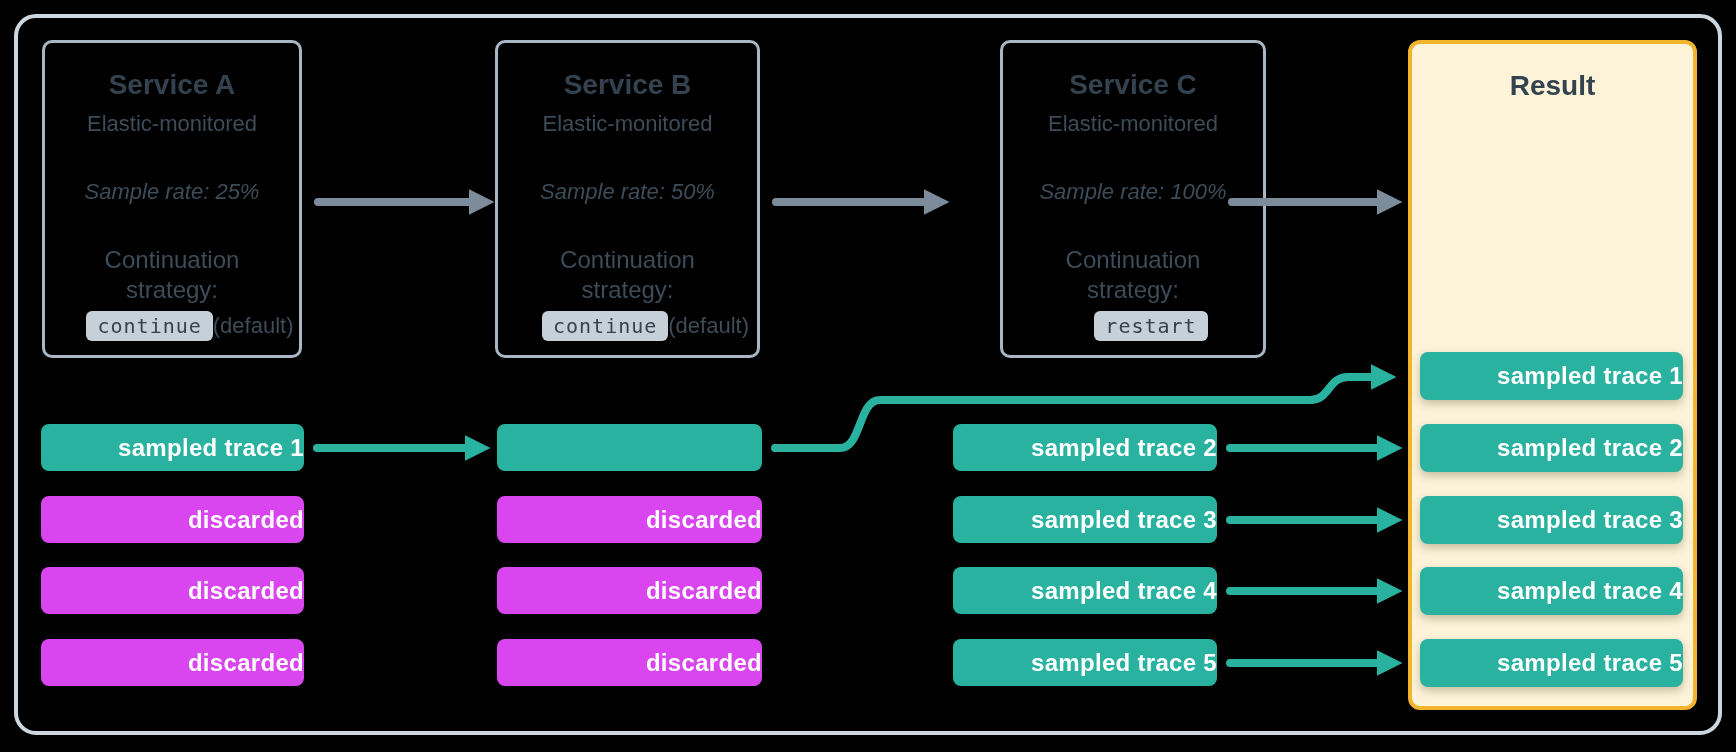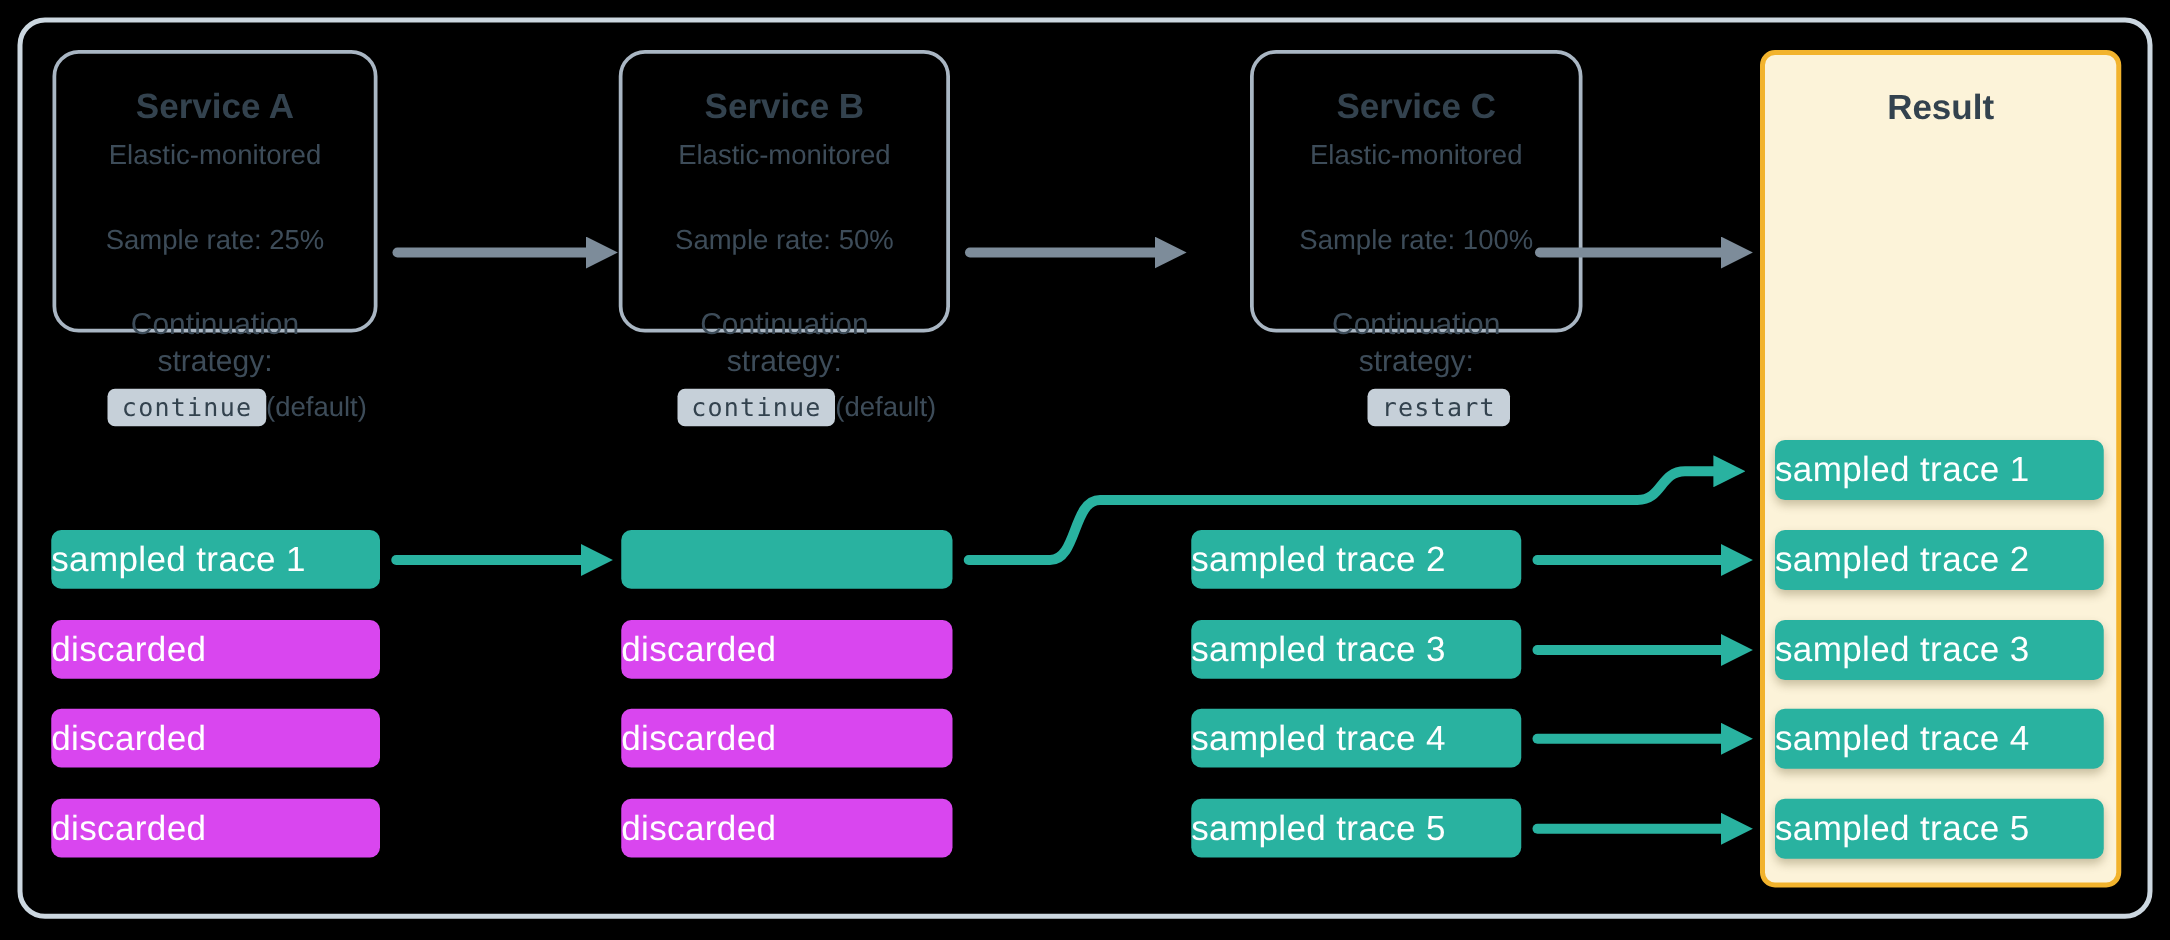--- a/index.html
+++ b/index.html
@@ -6,45 +6,45 @@
   .canvas{
     position:relative;width:1736px;height:752px;background:#000000;
     font-family:"Liberation Sans","DejaVu Sans",sans-serif;overflow:hidden;
   }
   .outer-frame{
     position:absolute;left:14px;top:14px;width:1708px;height:721px;
     border:4px solid #ccd7e0;border-radius:22px;box-sizing:border-box;
   }
   
   .svc-box{
-    position:absolute;top:40px;height:226px;box-sizing:border-box;
-    border:3px solid #a9b6c3;border-radius:21px;
+    position:absolute;top:40px;height:318px;box-sizing:border-box;
+    border:3px solid #a9b6c3;border-radius:10px;
     display:flex;flex-direction:column;align-items:center;text-align:center;
     color:#3d4c59;
   }
   .svc-title{margin-top:26px;font-size:28px;line-height:32px;font-weight:bold;color:#33424e;}
   .svc-sub{margin-top:10px;font-size:22px;line-height:26px;}
-  .svc-rate{margin-top:42px;font-size:22px;line-height:26px;}
+  .svc-rate{margin-top:42px;font-size:22px;line-height:26px;font-style:italic;}
   .svc-strategy{margin-top:40px;font-size:24px;line-height:30px;}
   .svc-chip-row{margin-top:6px;display:flex;align-items:center;justify-content:center;gap:0;font-size:22px;padding-left:36px;}
   .code-chip{
     font-family:"DejaVu Sans Mono","Liberation Mono",monospace;
     font-size:20px;background:#c6d0d9;color:#33424e;
     padding:3px 11px;border-radius:6px;letter-spacing:1px;
   }
   
   .result-box{
     position:absolute;left:1408px;top:40px;width:289px;height:670px;box-sizing:border-box;
     background:#fcf3d9;border:4px solid #f2b32d;border-radius:12px;
   }
   .result-title{margin-top:26px;text-align:center;font-size:28px;font-weight:bold;color:#33424e;}
   
   .chip{
     position:absolute;height:47px;line-height:47px;border-radius:8px;
-    text-align:left;color:#ffffff;font-size:28px;font-weight:normal;letter-spacing:.3px;
+    text-align:right;color:#ffffff;font-size:24px;font-weight:bold;letter-spacing:.3px;
   }
   .chip.teal{background:#29b2a0;}
   .chip.red{background:#d946ef;}
   .chip.in-result{height:48px;line-height:48px;box-shadow:0 4px 8px rgba(70,55,10,.28);}
   
   .overlay{position:absolute;left:0;top:0;pointer-events:none;}
 </style>
 </head>
 <body>
 

